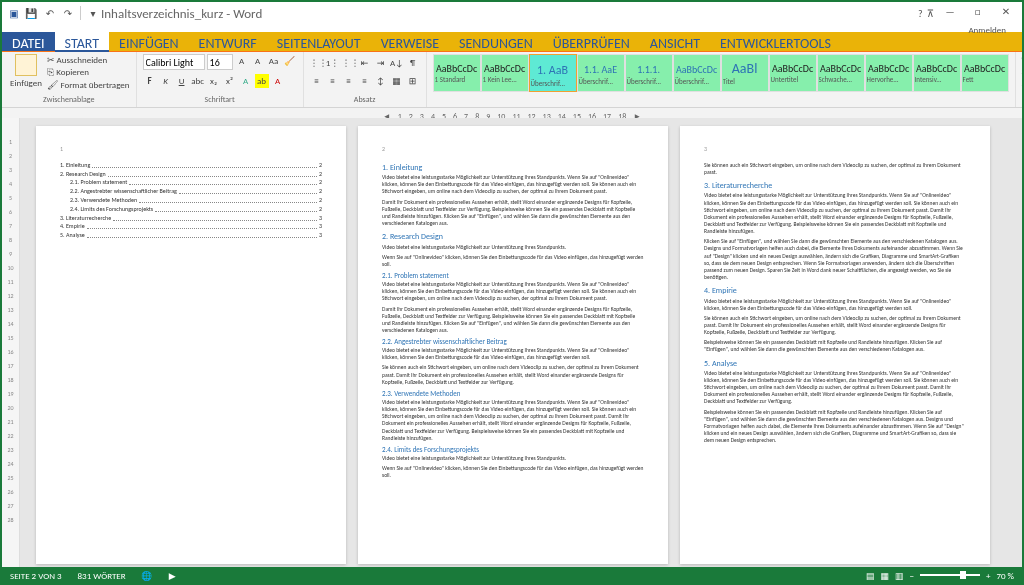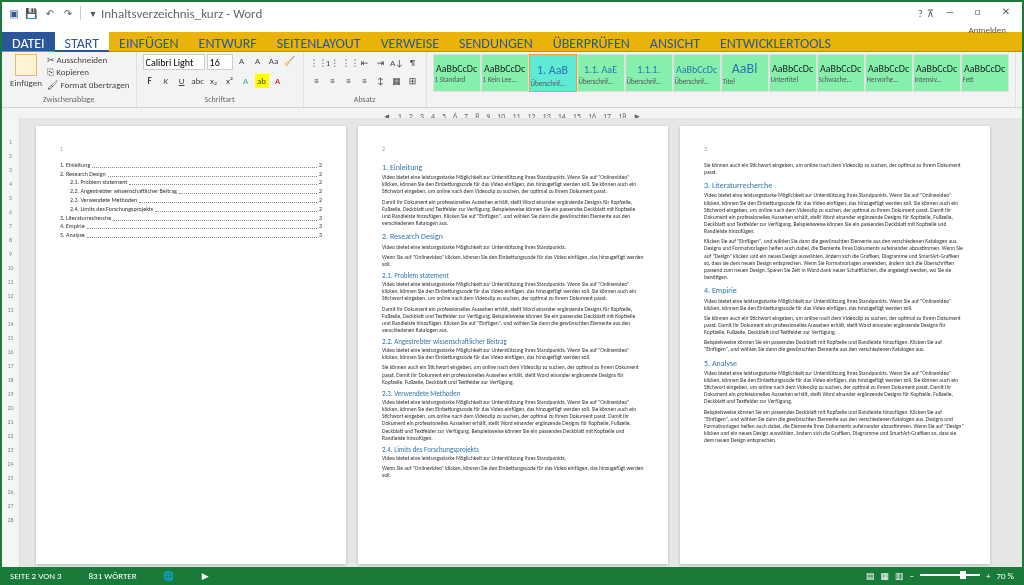--- a/index.html
+++ b/index.html
@@ -48,21 +48,21 @@
 .toc-title{color:#2e74b5;font-size:9px;margin-bottom:6px}
 .toc-item{display:flex;font-size:6px;margin:1px 0;color:#333}
 .toc-item .tl{flex:0 0 auto}
 .toc-item .dots{flex:1;border-bottom:1px dotted #888;margin:0 2px;height:6px}
 .toc-item .pn{flex:0 0 auto}
 .toc-item.l2{padding-left:10px}
 .h1{color:#2e74b5;font-size:8px;margin:4px 0 2px}
 .h2{color:#2e74b5;font-size:7px;margin:3px 0 1px}
 .para{font-size:5.5px;color:#333;margin-bottom:3px;line-height:1.3}
 .statusbar{position:absolute;bottom:0;left:0;right:0;height:16px;background:#1a7a3a;color:#fff;display:flex;align-items:center;padding:0 8px;font-size:9px;justify-content:space-between}
-.statusbar .left{display:flex;gap:27px}
+.statusbar .left{display:flex;gap:16px}
 .statusbar .right{display:flex;gap:6px;align-items:center}
 .zoom-slider{width:60px;height:2px;background:#fff;position:relative}
 .zoom-slider .th{width:6px;height:8px;background:#fff;position:absolute;top:-3px;left:40px}
 </style>
 </head>
 <body>
 
 <div class="titlebar">
   <div class="qat">
     <span class="icn" style="color:#2b579a">▣</span>

